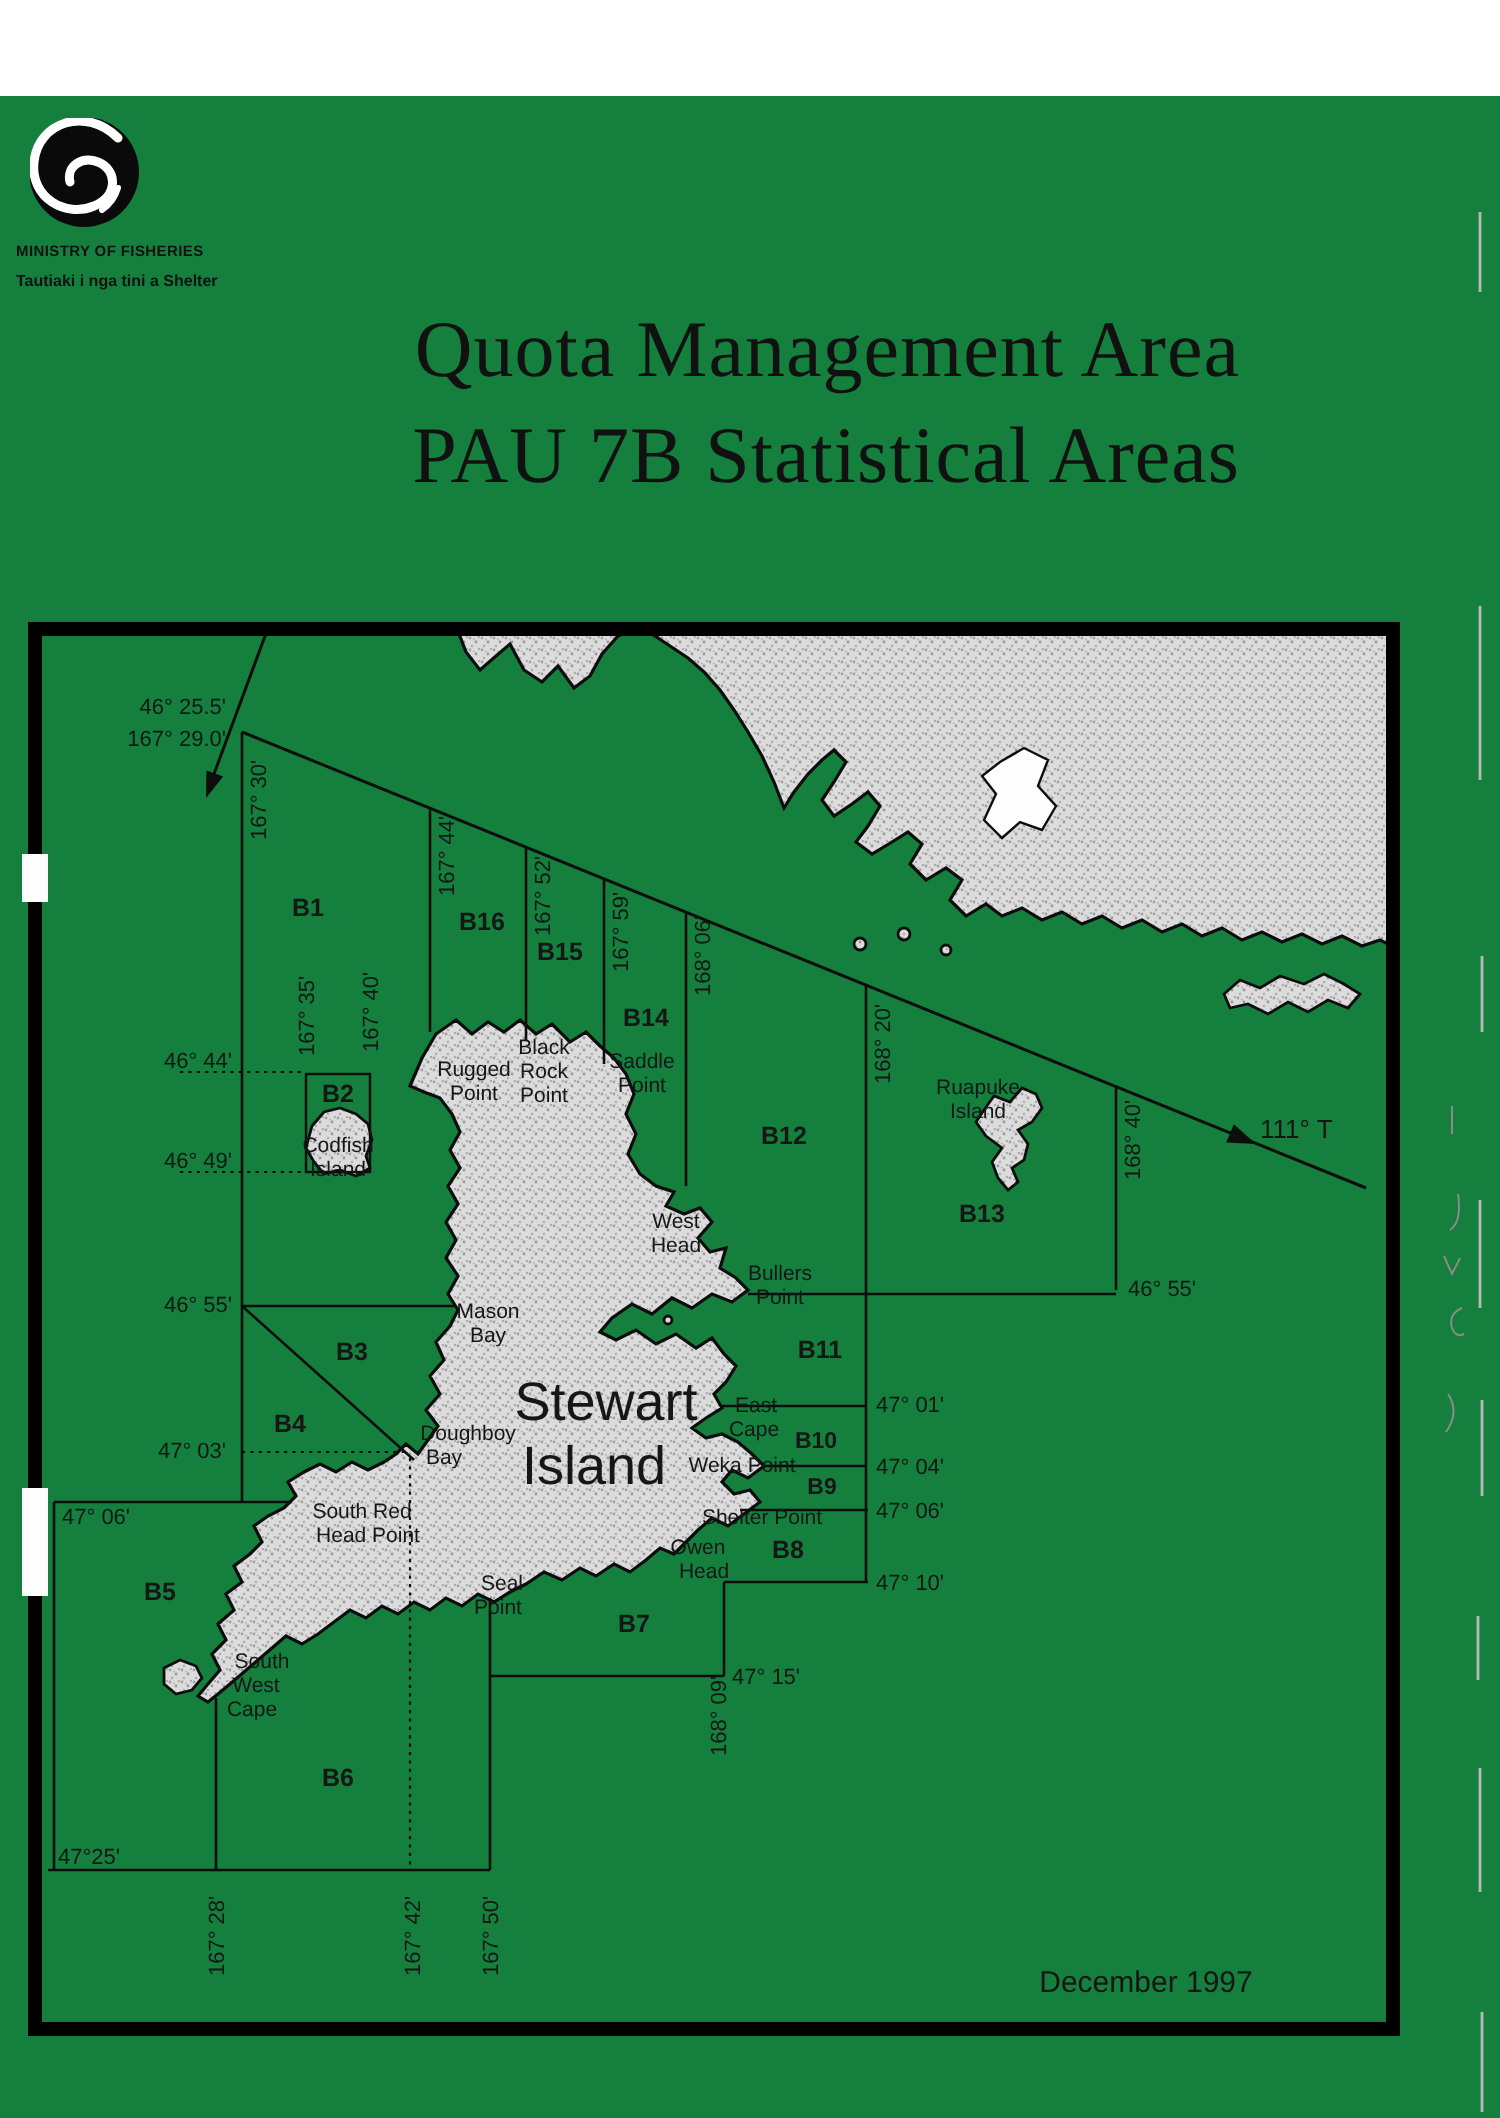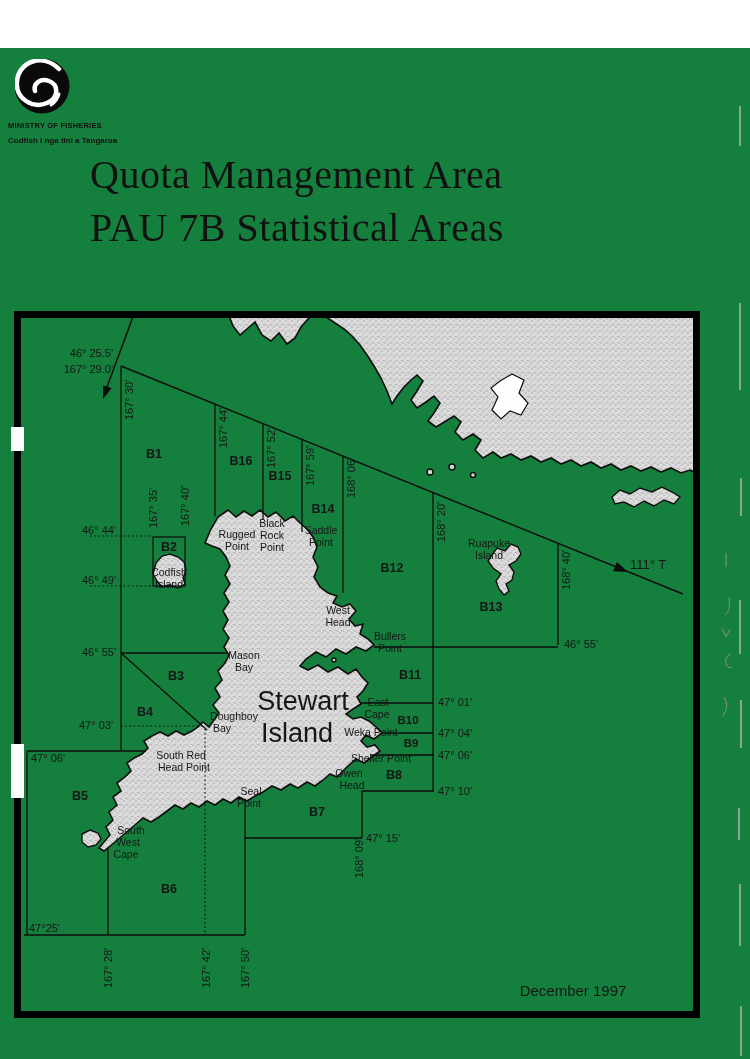--- a/index.html
+++ b/index.html
@@ -1,21 +1,21 @@
 <!DOCTYPE html>
 <html><head>
 <meta charset="utf-8">
 <style>
   html,body{margin:0;padding:0;background:#fff;}
   .page{position:relative;width:750px;height:1059px;background:#15803d;overflow:hidden;
         font-family:"Liberation Sans",sans-serif;color:#161616;margin-top:48px;}
   .logo{position:absolute;left:15px;top:11px;width:58px;height:58px;}
   .ministry{position:absolute;left:8px;top:73px;font-size:7.5px;font-weight:bold;letter-spacing:.2px;color:#111;}
   .tagline{position:absolute;left:8px;top:88px;font-size:8px;font-weight:bold;color:#111;}
-  .title{position:absolute;left:90px;top:100px;width:530px;text-align:left;
+  .title{position:absolute;left:90px;top:100px;width:530px;text-align:right;
          font-family:"Liberation Serif",serif;font-size:40px;line-height:53px;color:#111;letter-spacing:.5px;}
   svg.map{position:absolute;left:0;top:0;width:750px;height:1059px;}
   svg text{font-family:"Liberation Sans",sans-serif;fill:#161616;}
   .bnd{stroke:#0d0d0d;stroke-width:1.3;fill:none;}
   .dot{stroke:#0d0d0d;stroke-width:1.1;fill:none;stroke-dasharray:1.6,2.6;}
   .coast{stroke:#0d0d0d;stroke-width:1.6;fill:url(#stip);}
   .coast2{stroke:#0d0d0d;stroke-width:1.4;fill:url(#stip);}
   .arrowln{stroke:#0d0d0d;stroke-width:1.5;fill:none;}
   .arrowhd{fill:#0d0d0d;stroke:none;}
   .artifact{stroke:#b8b8b8;stroke-width:1.4;fill:none;}
@@ -25,21 +25,21 @@
 <body>
 
 <div class="page">
 
   <svg class="logo" viewBox="16 12 58 58">
     <circle cx="43" cy="39" r="27.5" fill="#0a0a0a"></circle>
     <path d="M 60,22 C 44,6 20,14 18,34 C 16,52 34,62 48,56 C 60,51 60,38 50,34 C 42,31 34,36 36,44" stroke="#ffffff" stroke-width="4.5" fill="none" stroke-linecap="round"></path>
     <path d="M52,58 Q58,54 60,47" stroke="#ffffff" stroke-width="3" fill="none" stroke-linecap="round"></path>
   </svg>
   <div class="ministry">MINISTRY OF FISHERIES</div>
-  <div class="tagline">Codfish i nga tini a Tangaroa</div>
+  <div class="tagline">Tautiaki i nga tini a Shelter</div>
 
   <div class="title">
     <div>Quota Management Area</div>
     <div>PAU 7B Statistical Areas</div>
   </div>
 
   <svg class="map" viewBox="0 0 750 1059">
     <defs>
       <pattern id="stip" width="6" height="6" patternUnits="userSpaceOnUse">
         <rect width="6" height="6" fill="#dcdcdc"></rect>

